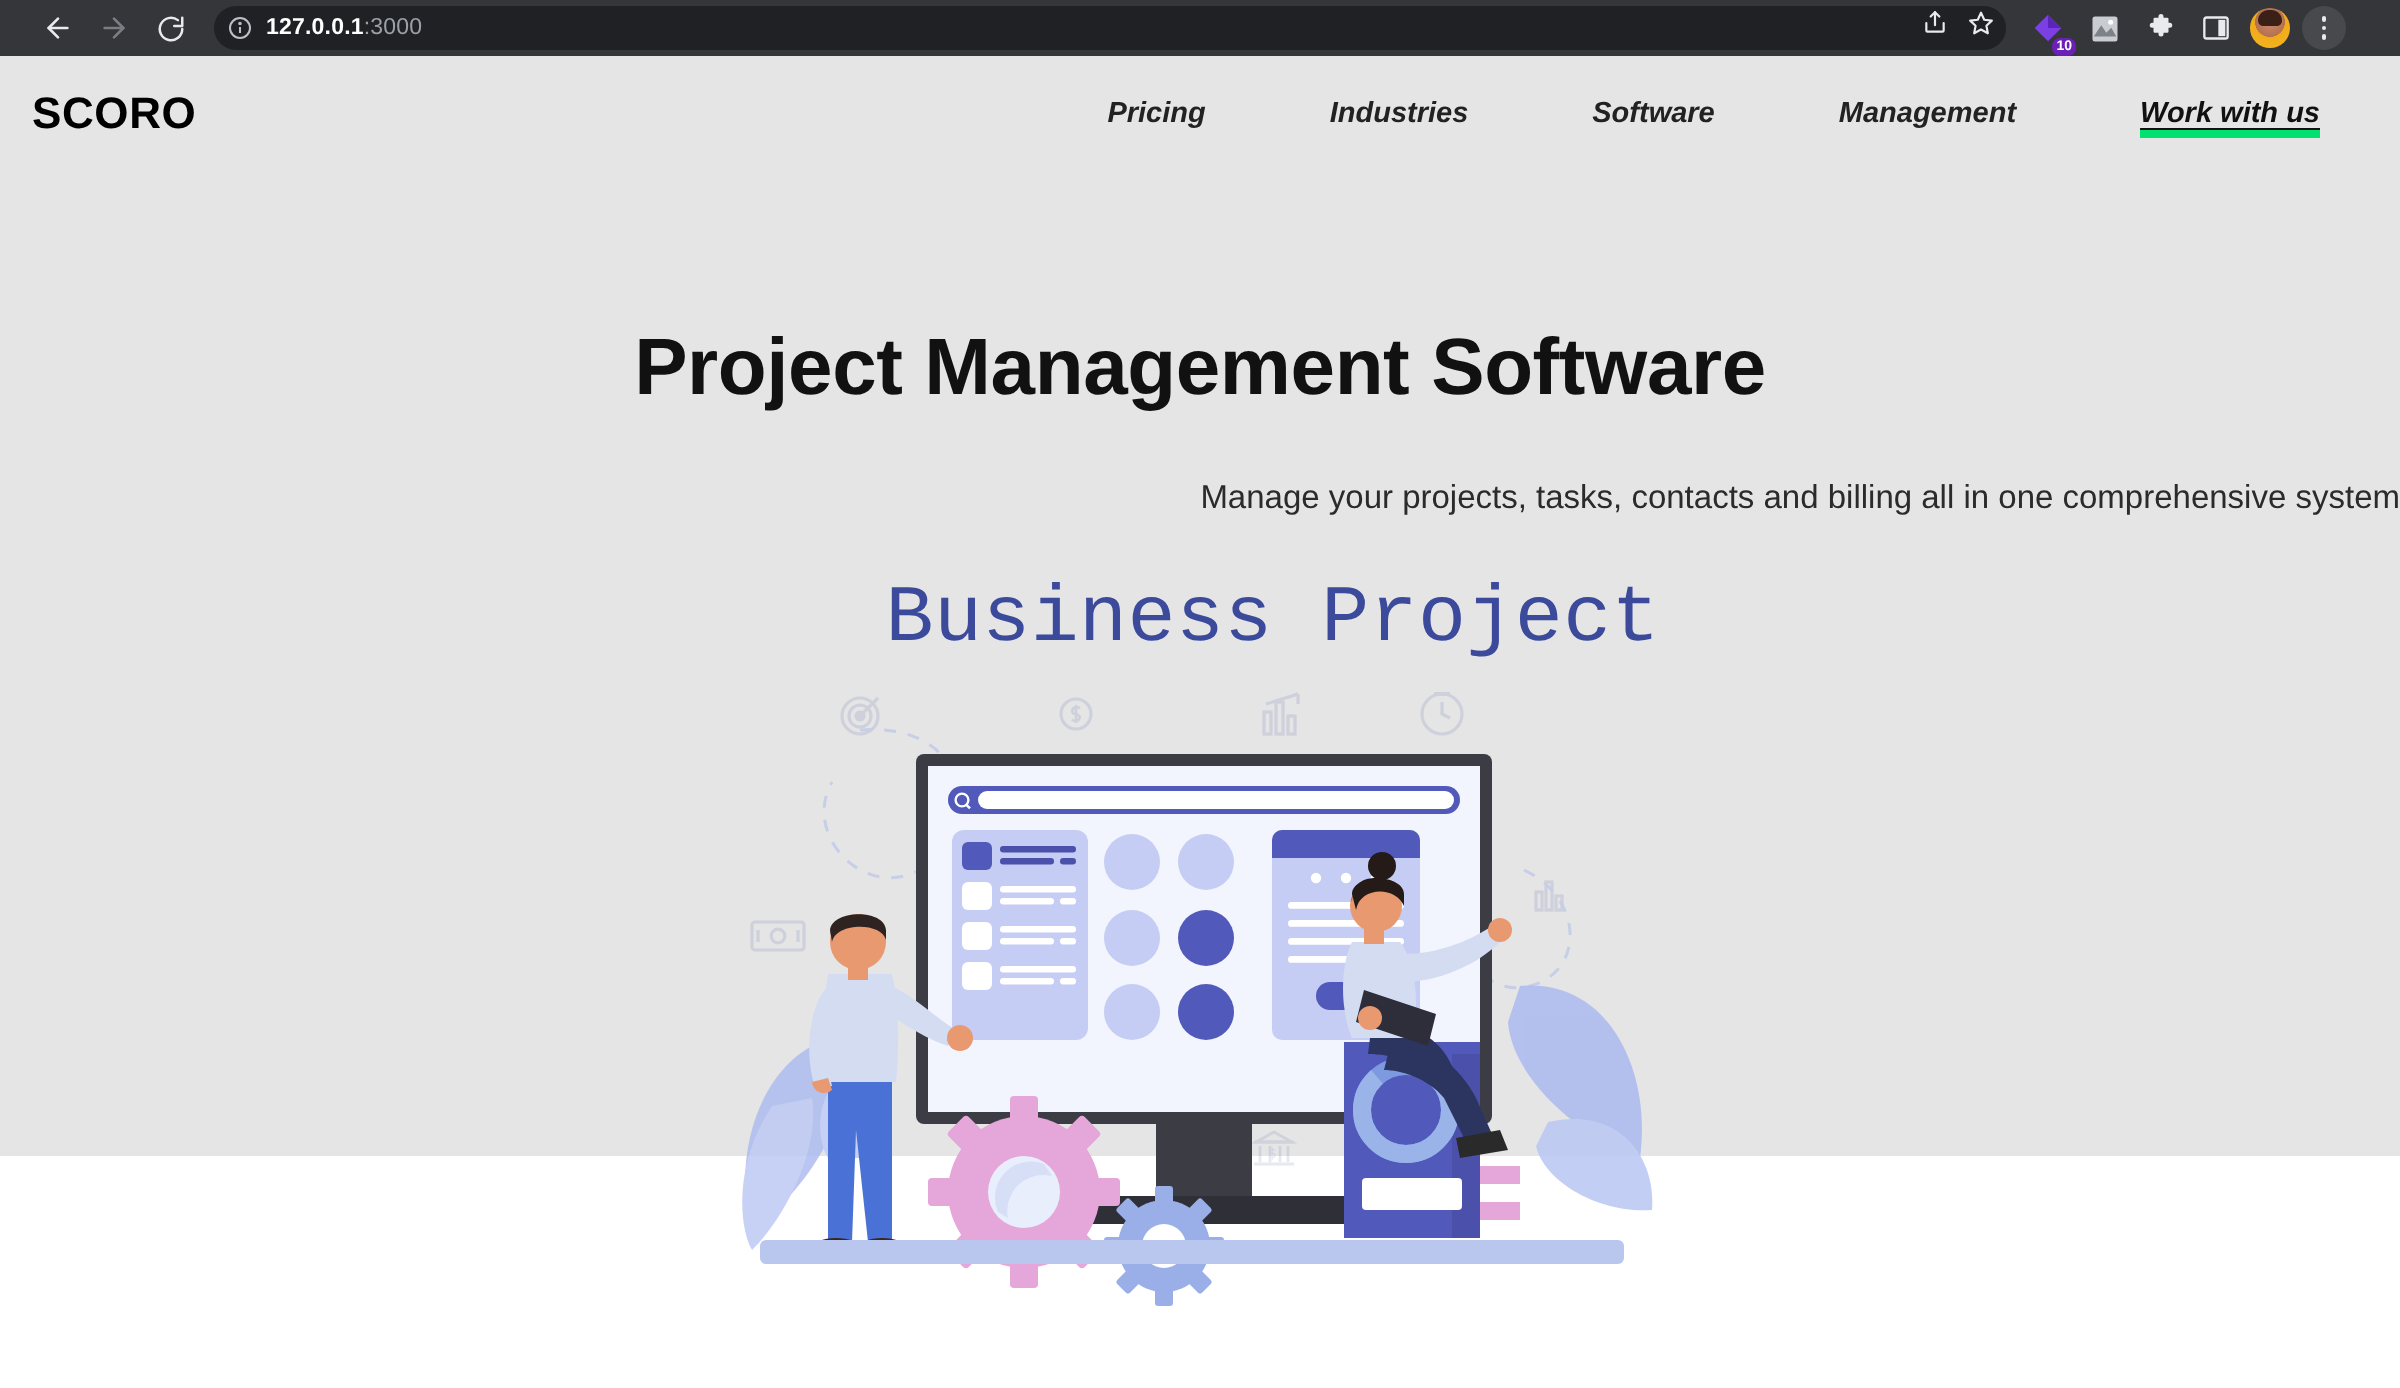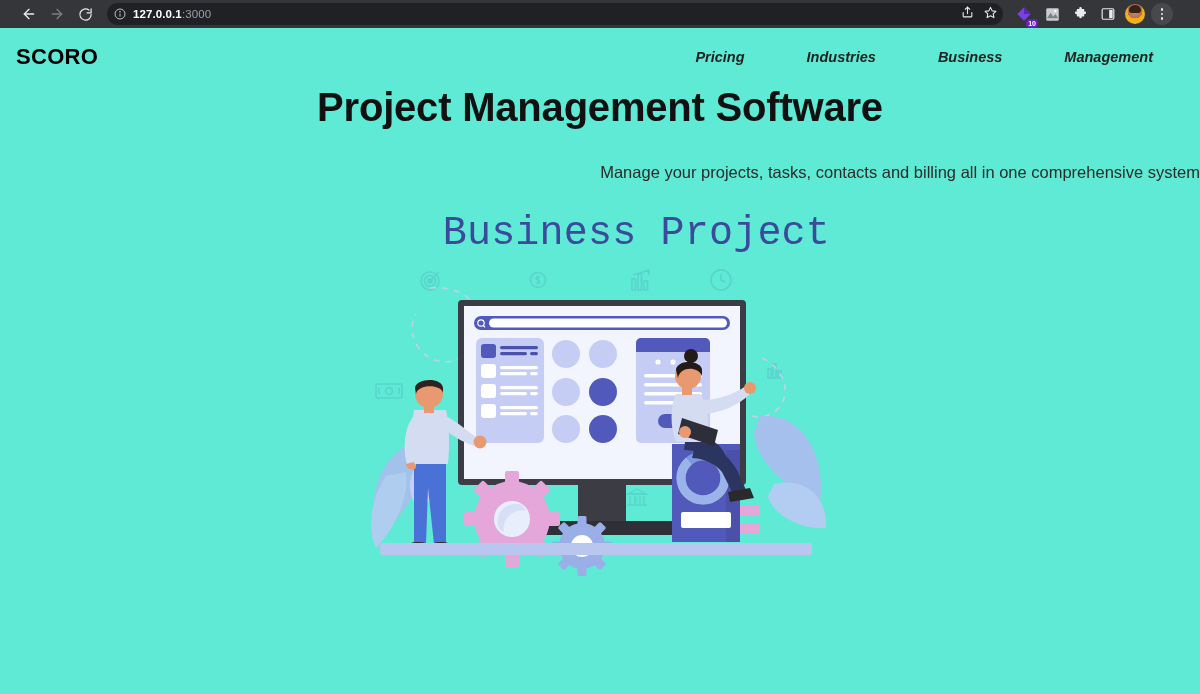--- a/index.html
+++ b/index.html
@@ -81,21 +81,21 @@
   }
   .menu-btn {
     width: 22px; height: 22px; border-radius: 50%;
     background: #48494d;
     display: flex; align-items: center; justify-content: center;
     flex-direction: column; gap: 2px;
   }
   .menu-btn i { width: 2.5px; height: 2.5px; border-radius: 50%; background: #e8eaed; display:block; }
 
   
-  .page { width: 1200px; height: 666px; background: #5eead4; position: relative; }
+  .page { width: 1200px; height: 550px; background: #e5e5e5; position: relative; }
 
   .site-header {
     height: 57px;
     display: flex; align-items: center;
     padding: 0 16px 0 16px;
   }
   .logo {
     font-size: 22px; font-weight: bold; color: #000;
     letter-spacing: .3px;
   }
@@ -122,21 +122,21 @@
   }
   .nav-link.highlight::after {
     content:''; position:absolute;
     left: 31px; right: 24px; bottom: 0px;
     height: 4px; background: #00e16f;
   }
 
   .hero { text-align: center; }
   .hero-title {
     font-size: 40px; font-weight: bold; color: #111;
-    letter-spacing: -.2px;
+    margin-top: 77px; letter-spacing: -.2px;
   }
   .hero-sub {
     font-size: 16.5px; color: #2b2b2b;
     margin-top: 33px;
     text-align: right;
   }
 
   
   .illus-wrap {
     position: relative;
@@ -241,22 +241,23 @@
   </div>
 </div>
 
 <div class="page">
 
   <header class="site-header">
     <div class="logo">SCORO</div>
     <nav class="site-nav">
       <a class="nav-link">Pricing</a>
       <a class="nav-link">Industries</a>
-      <a class="nav-link">Business</a>
+      <a class="nav-link">Software</a>
       <a class="nav-link">Management</a>
+      <a class="nav-link highlight">Work with us</a>
     </nav>
   </header>
 
   <section class="hero">
     <h1 class="hero-title">Project Management Software</h1>
     <p class="hero-sub">Manage your projects, tasks, contacts and billing all in one comprehensive system</p>
   </section>
 
   <div class="illus-wrap">
     <div class="illus-title">Business Project</div>

